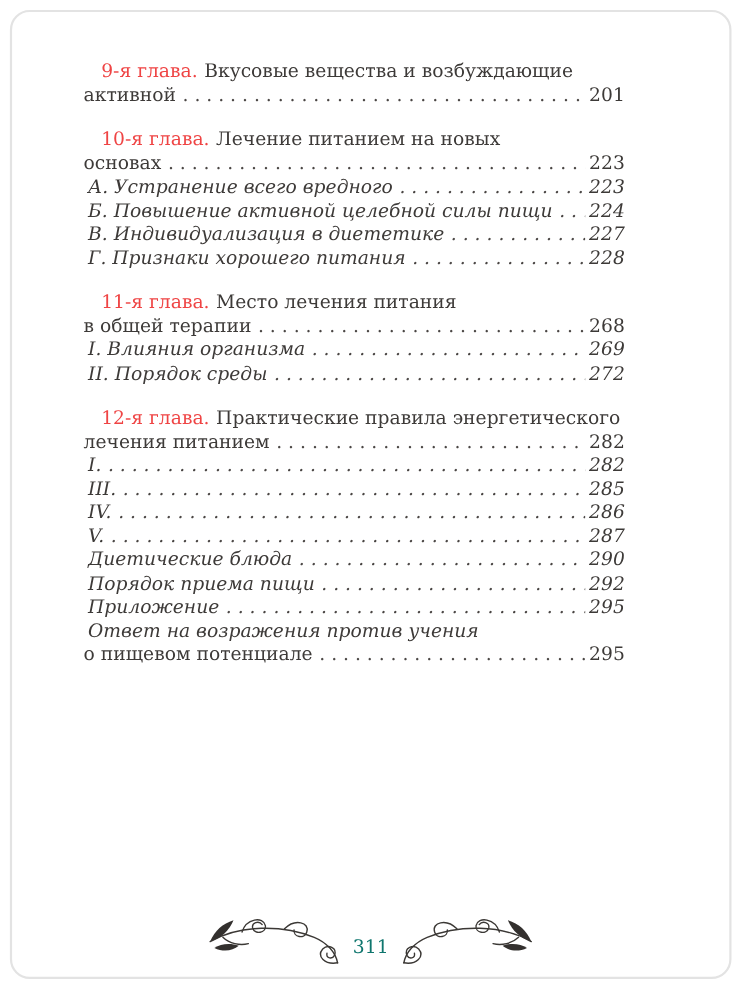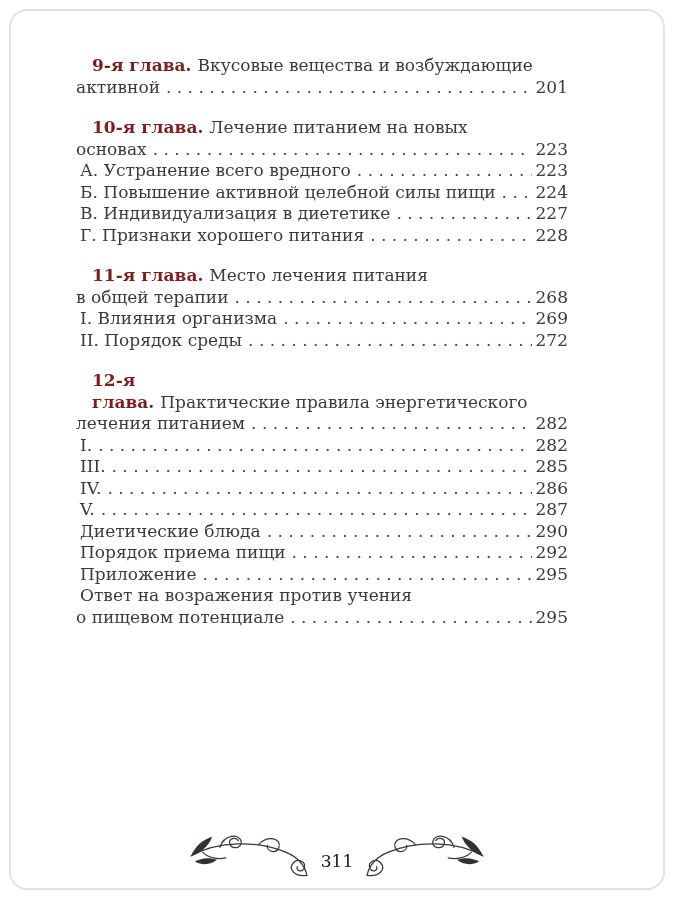--- a/index.html
+++ b/index.html
@@ -24,22 +24,22 @@
     left: 76px;
     right: 106px;
     font-size: 17px;
     line-height: 21.5px;
   }
   .entry.chapter { margin-top: 19px; }
   .entry.chapter:first-child { margin-top: 0; }
   .line { display: flex; align-items: baseline; }
   .line.first { display: block; }
   .indent-chapter { padding-left: 16px; }
-  .indent-sub { padding-left: 4px; }
-  .chapter-label { font-weight: bold; color: #7f1d1d; margin-right: 6px; }
+  .indent-sub { padding-left: 4px; font-style: italic; }
+  .chapter-label { font-weight: normal; color: #ef4444; margin-right: 6px; }
   .text { flex: 0 0 auto; white-space: nowrap; }
   .leader {
     flex: 1 1 auto;
     overflow: hidden;
     white-space: nowrap;
     margin: 0 4px 0 6px;
     color: #4a4644;
   }
   .leader::after {
     content: ". . . . . . . . . . . . . . . . . . . . . . . . . . . . . . . . . . . . . . . . . . . . . . . . . . . . . . . . . . . . . . . . . . . . . . . . . . . .";
@@ -50,21 +50,21 @@
     left: 0;
     right: 0;
     bottom: 16px;
     display: flex;
     align-items: center;
     justify-content: center;
     gap: 6px;
   }
   .folio {
     font-size: 17px;
-    color: #0f172a;
+    color: #0f766e;
     padding: 0 4px;
     transform: translateY(6px);
   }
   .fl { width: 126px; height: 56px; }
   .fl.right { transform: scaleX(-1); }
 </style>
 </head>
 <body>
 
 <div class="frame"></div>

